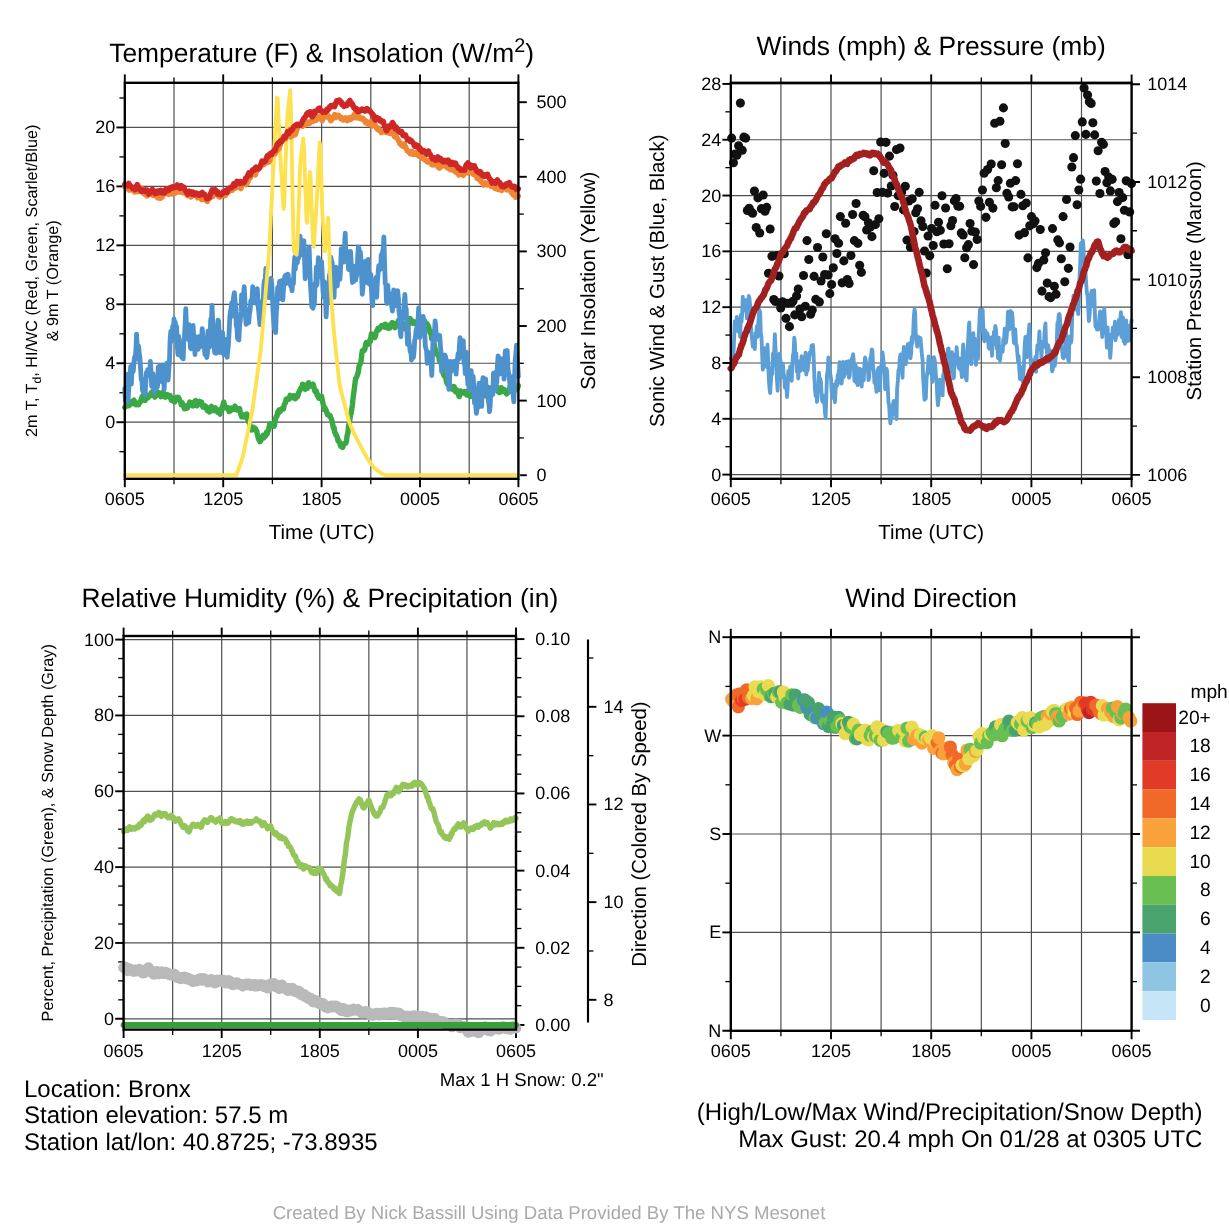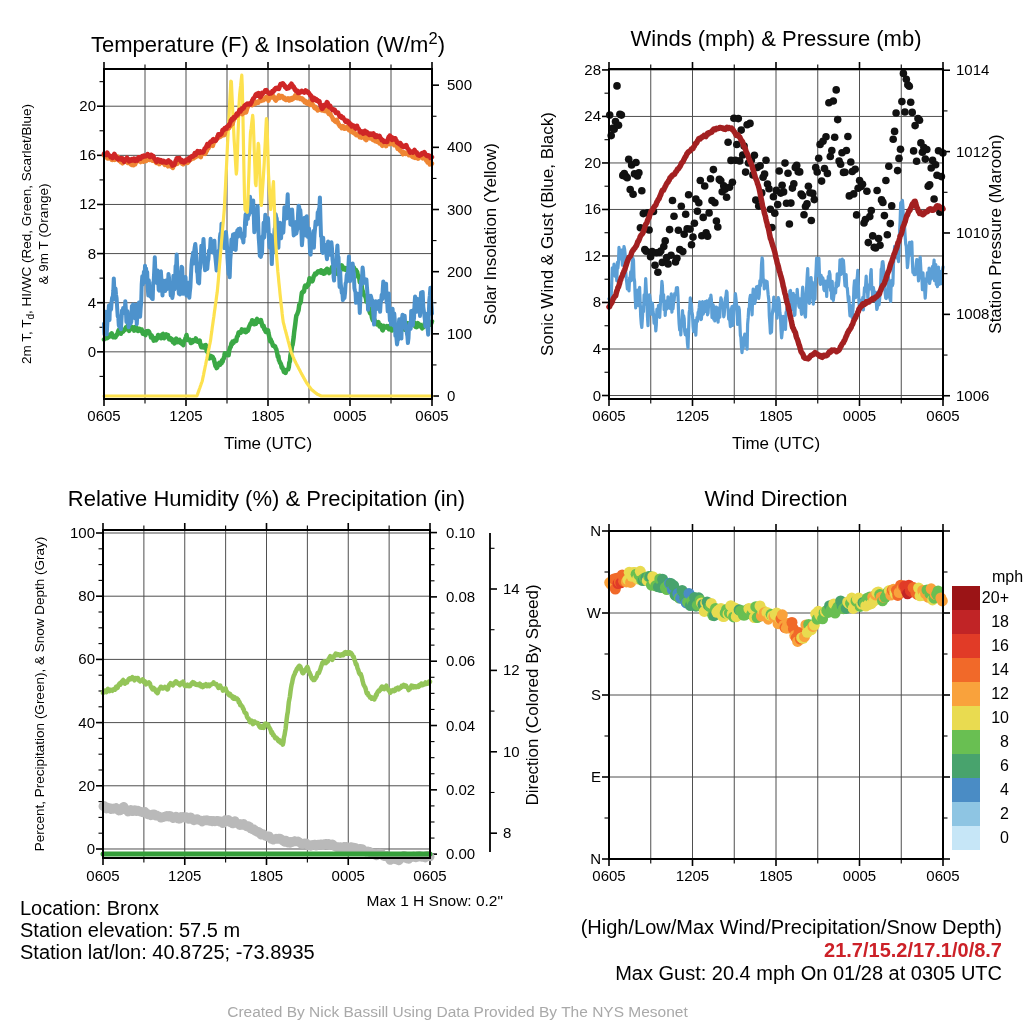--- a/index.html
+++ b/index.html
@@ -859,16 +859,16 @@
         <text x="1009" y="819" font-size="16" text-anchor="end">2</text>
         <rect x="952" y="826" width="28" height="24" fill="#c6e6f7"></rect>
         <text x="1009" y="843" font-size="16" text-anchor="end">0</text>
       </g>
     </svg>
 
   <div class="txt" id="station-info"><div>Location: Bronx</div><div>Station elevation: 57.5 m</div><div>Station lat/lon: 40.8725; -73.8935</div></div>
 
   <div class="txt" id="max-snow">Max 1 H Snow: 0.2"</div>
 
-  <div class="txt" id="extremes"><div>(High/Low/Max Wind/Precipitation/Snow Depth)</div><div class="vals" style="color: rgb(204, 33, 40);">21.7/15.2/17.1/0/8.7</div><div>Max Gust: 20.4 mph On 01/28 at 0305 UTC</div></div>
+  <div class="txt" id="extremes"><div>(High/Low/Max Wind/Precipitation/Snow Depth)</div><div>Max Gust: 20.4 mph On 01/28 at 0305 UTC</div></div>
 
   <div class="txt" id="footer">Created By Nick Bassill Using Data Provided By The NYS Mesonet</div>
 </div>
 
 </body></html>

